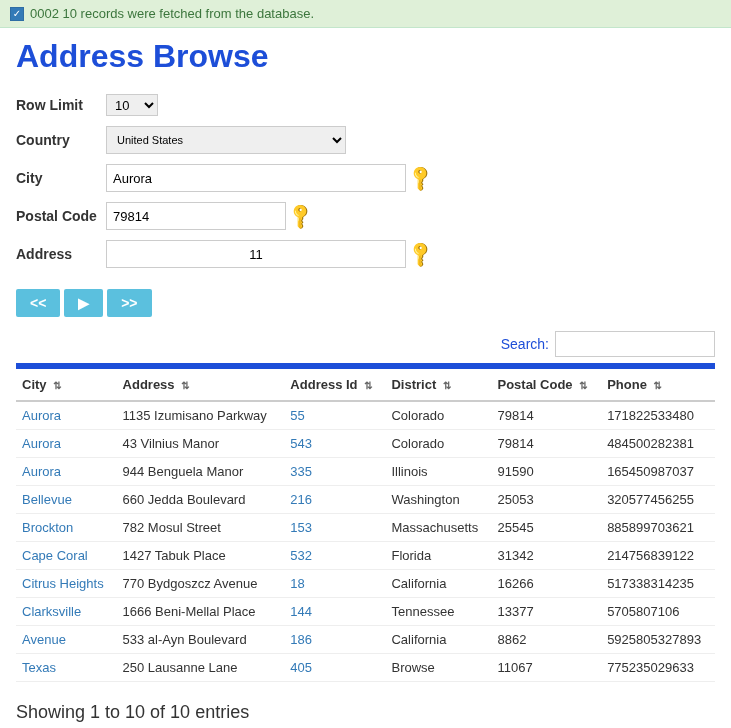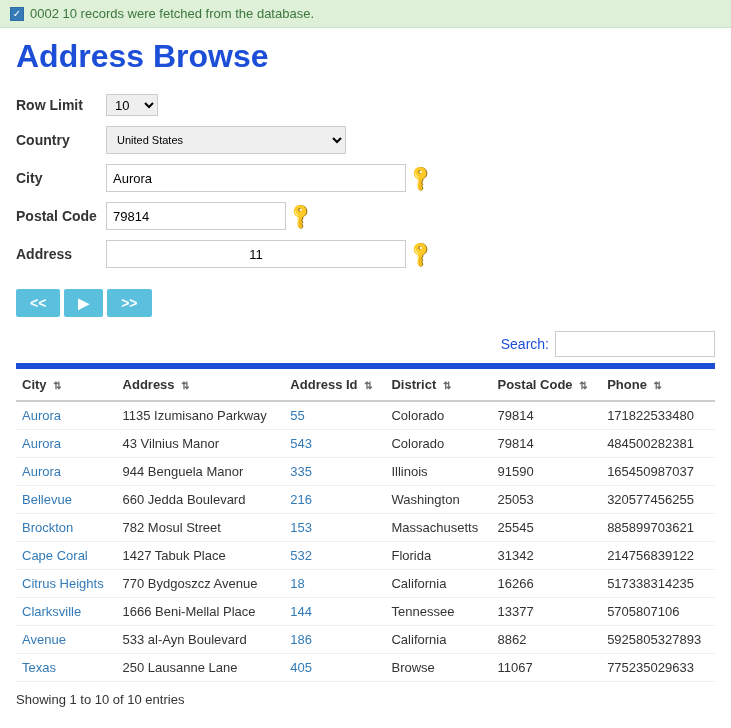--- a/index.html
+++ b/index.html
@@ -79,21 +79,21 @@
     table.data-table thead th .sort-arrows {
       display: inline-block; margin-left: 3px; font-size: 10px; color: #666;
     }
     table.data-table tbody tr {
       border-bottom: 1px solid #eee;
     }
     table.data-table tbody td { padding: 6px 6px; }
 
     .link-blue { color: #337ab7; text-decoration: none; }
 
-    .showing-text { margin-top: 10px; font-size: 13px; color: #333; }
+    .showing-text { margin-top: 20px; font-size: 18px; color: #333; }
   </style>
 </head>
 <body>
 
 <div class="notification-bar">
   <div class="checkbox-icon">✓</div>
   <span>0002 10 records were fetched from the database.</span>
 </div>
 
 <div class="page-content">

